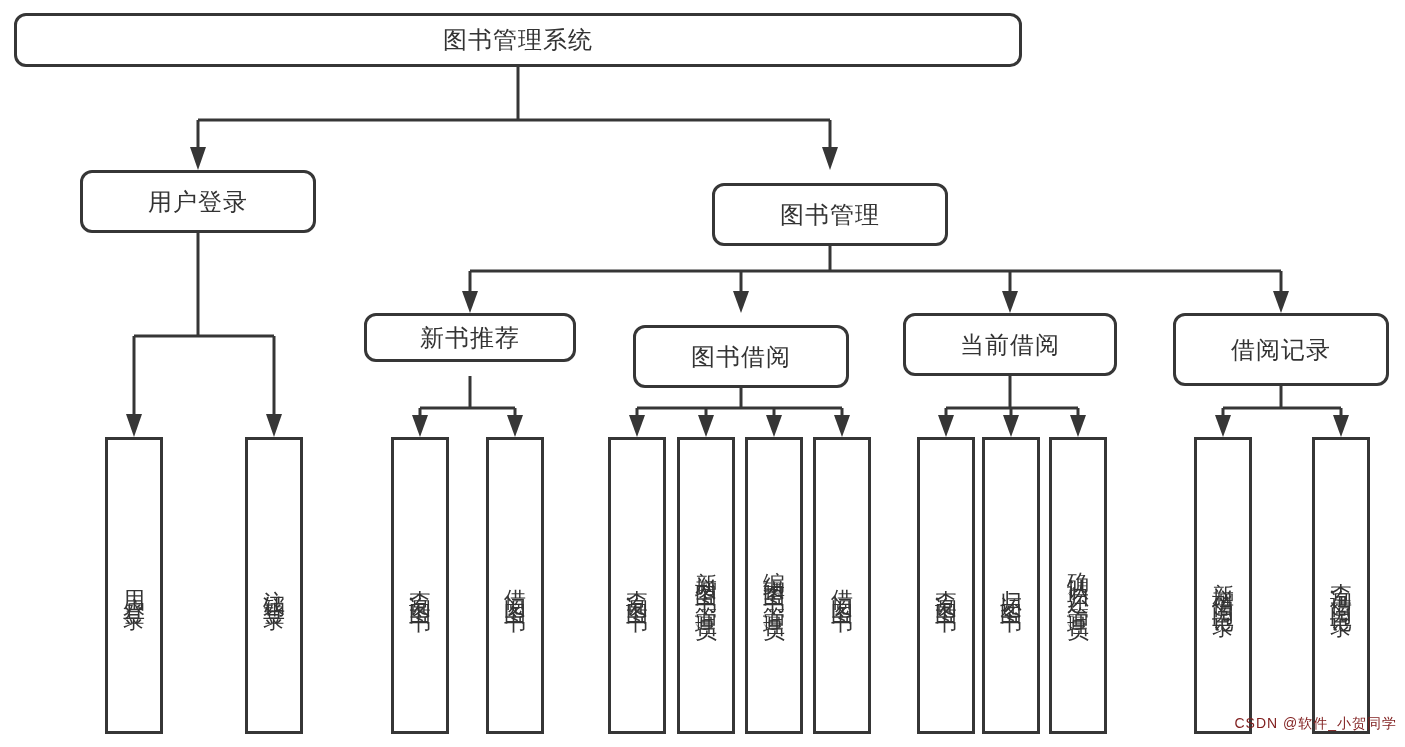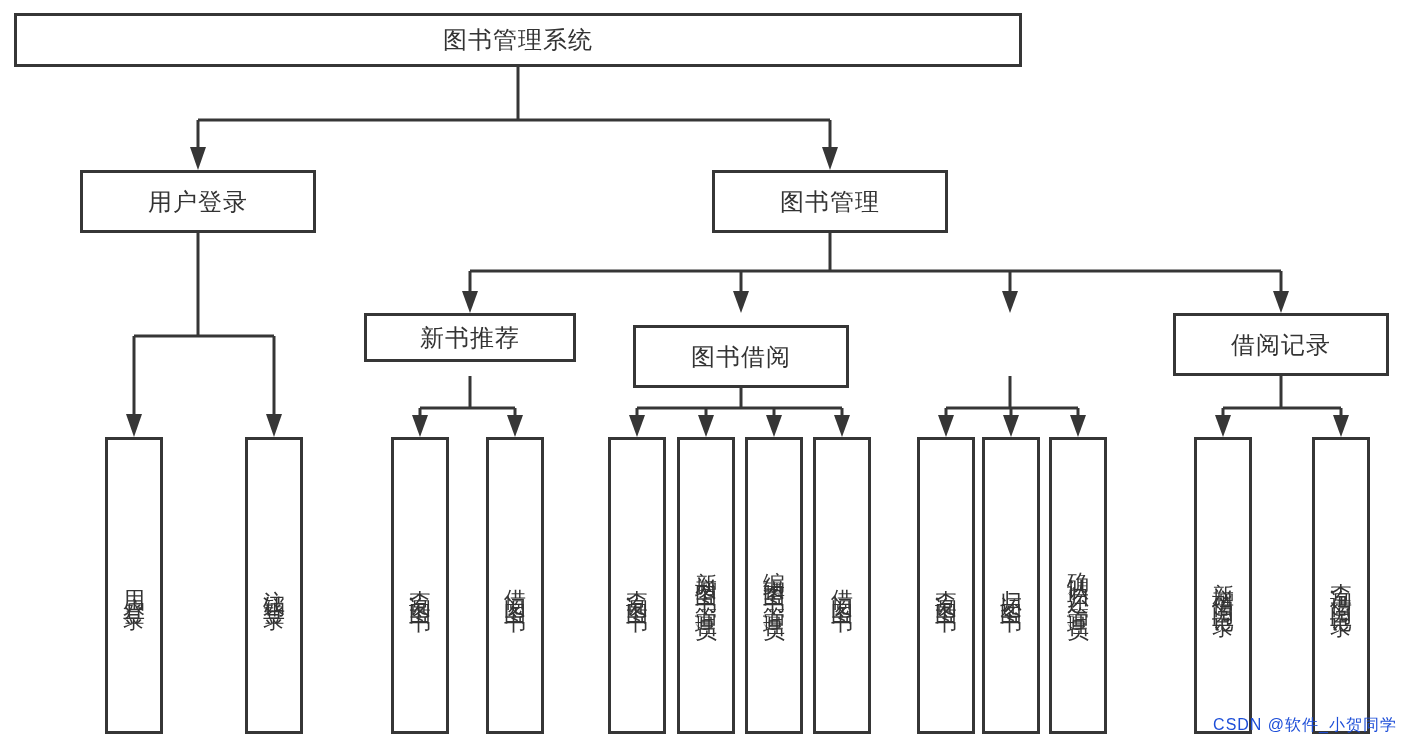--- a/index.html
+++ b/index.html
@@ -24,35 +24,36 @@
     color: #333333;
     display: flex;
     align-items: center;
     justify-content: center;
     text-align: center;
   }
   .hbox {
     font-size: 24px;
     letter-spacing: 1px;
     white-space: nowrap;
+    border-radius: 12px;
   }
   .vbox {
     writing-mode: vertical-rl;
     font-size: 22px;
     letter-spacing: 7px;
     line-height: 1;
     white-space: nowrap;
   }
   .watermark {
     position: absolute;
     top: 715px;
     right: 8px;
-    font-size: 16px;
+    font-size: 14px;
     letter-spacing: 1px;
-    color: #1d4ed8;
+    color: #7f1d1d;
     white-space: nowrap;
   }
 </style>
 </head>
 <body>
 
 <div id="canvas">
 
   <svg id="connector-layer" viewBox="0 0 1405 747" fill="none" stroke="#363636" stroke-width="3">
 
@@ -126,25 +127,26 @@
       <path d="M1223,408 V416"></path>
       <polygon points="1215,415 1231,415 1223,437" fill="#363636" stroke="none"></polygon>
       <path d="M1341,408 V416"></path>
       <polygon points="1333,415 1349,415 1341,437" fill="#363636" stroke="none"></polygon>
     </g>
   </svg>
 
   <div class="box hbox" style="left:14px; top:13px; width:1008px; height:54px;">图书管理系统</div>
 
   <div class="box hbox" style="left:80px; top:170px; width:236px; height:63px;">用户登录</div>
-  <div class="box hbox" style="left:712px; top:170px; width:236px; height:63px;">图书管理</div>
+  <div class="box hbox" style="left:712px; top:183px; width:236px; height:63px;">图书管理</div>
 
   <div class="box hbox" style="left:364px; top:313px; width:212px; height:49px;">新书推荐</div>
   <div class="box hbox" style="left:633px; top:313px; width:216px; height:63px;margin-top:12px;">图书借阅</div>
-  <div class="box hbox" style="left:1173px; top:313px; width:216px; height:63px;">借阅记录</div>
+  <div class="box hbox" style="left:903px; top:313px; width:214px; height:63px;">当前借阅</div>
+  <div class="box hbox" style="left:1173px; top:313px; width:216px; height:73px;">借阅记录</div>
 
   <div class="box vbox" style="left:105px; top:437px; width:58px; height:297px;">用户登录</div>
   <div class="box vbox" style="left:245px; top:437px; width:58px; height:297px;">注销登录</div>
 
   <div class="box vbox" style="left:391px; top:437px; width:58px; height:297px;">查询图书</div>
   <div class="box vbox" style="left:486px; top:437px; width:58px; height:297px;">借阅图书</div>
 
   <div class="box vbox" style="left:608px; top:437px; width:58px; height:297px;">查询图书</div>
   <div class="box vbox" style="left:677px; top:437px; width:58px; height:297px;">新增图书（管理员）</div>
   <div class="box vbox" style="left:745px; top:437px; width:58px; height:297px;">编辑图书（管理员）</div>

